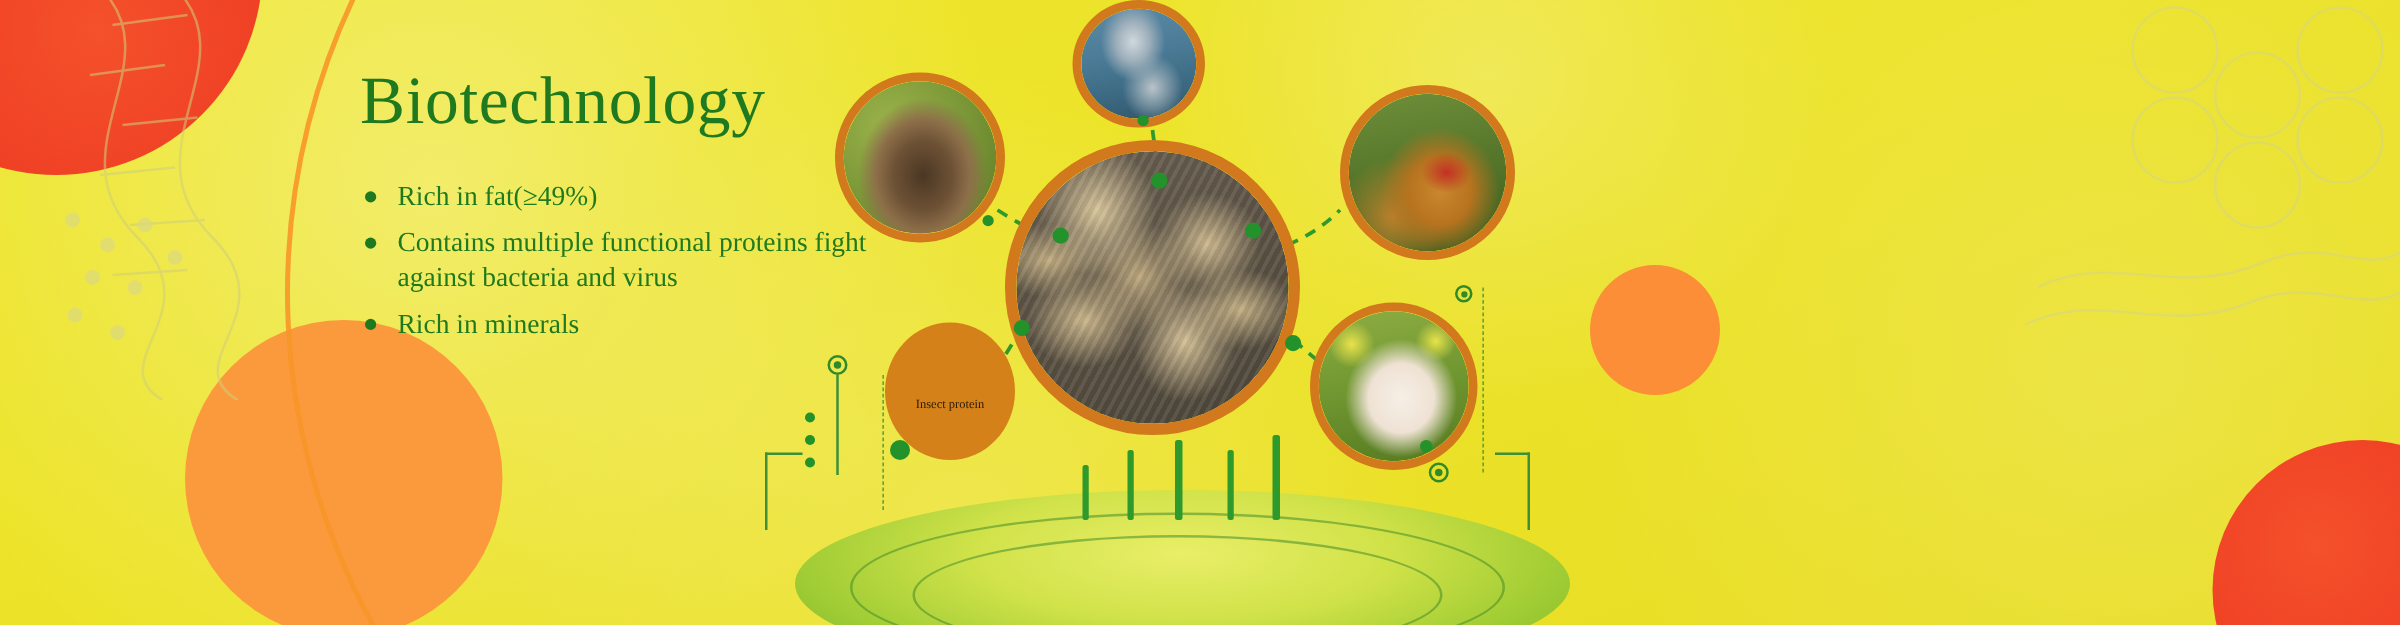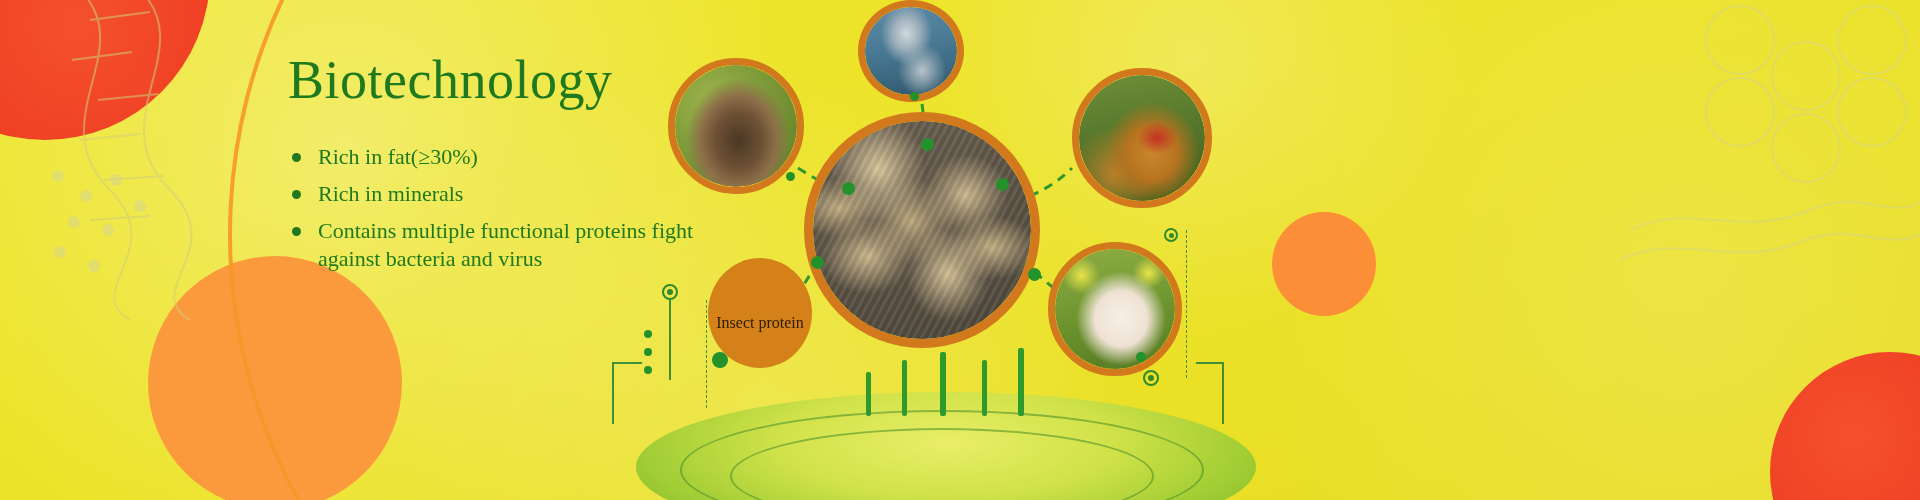--- a/index.html
+++ b/index.html
@@ -119,21 +119,21 @@
        rgba(0,0,0,.10) 3px, rgba(0,0,0,.10) 7px);
     opacity:.55;
   }
   
   .insect-bubble{
     position:absolute;left:708px;top:258px;width:104px;height:110px;
     border-radius:50%;background:#d4811a;
     display:flex;align-items:center;justify-content:center;
   }
   .insect-bubble span{
-    font-size:16px;color:#2b1c05;white-space:nowrap;margin-top:20px;
+    font-size:10px;color:#2b1c05;white-space:nowrap;margin-top:20px;
   }
   
   .node{position:absolute;border-radius:50%;background:#23922b;}
   
   .pad{
     position:absolute;left:636px;top:392px;width:620px;height:150px;
     border-radius:50%;
     background:radial-gradient(ellipse at 50% 34%,#e9ef6a 0%,#cfe24a 38%,#9ccb34 70%,#6fae27 100%);
     opacity:.95;
   }
@@ -192,29 +192,29 @@
       <path d="M10,250 C70,220 120,260 190,230 C240,208 270,240 300,222"></path>
       <path d="M0,280 C60,250 110,290 180,262 C232,240 266,272 300,254"></path>
     </g>
   </svg>
 
   <div class="text-block">
     <h1 class="title">Biotechnology</h1>
     <ul class="bullets">
       <li>
         <span class="dot"></span>
-        <span>Rich in fat(≥30%)</span>
+        <span>Rich in fat(≥49%)</span>
+      </li>
+      <li style="width:385px;">
+        <span class="dot"></span>
+        <span>Contains multiple functional proteins fight against bacteria and virus</span>
       </li>
       <li>
         <span class="dot"></span>
         <span>Rich in minerals</span>
-      </li>
-      <li style="width:385px;">
-        <span class="dot"></span>
-        <span>Contains multiple functional proteins fight against bacteria and virus</span>
       </li>
     </ul>
   </div>
 
   <div class="ring-dot" style="left:662px;top:284px;">
     <i></i>
   </div>
   <div class="sline" style="left:669px;top:300px;height:80px;"></div>
   <div class="vline" style="left:706px;top:300px;height:108px;"></div>
   <div class="node" style="left:644px;top:330px;width:8px;height:8px;"></div>

